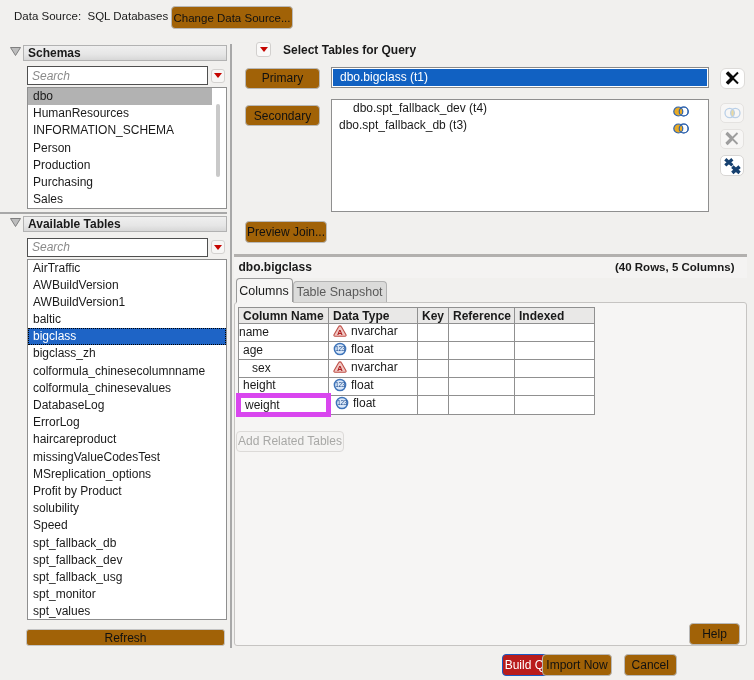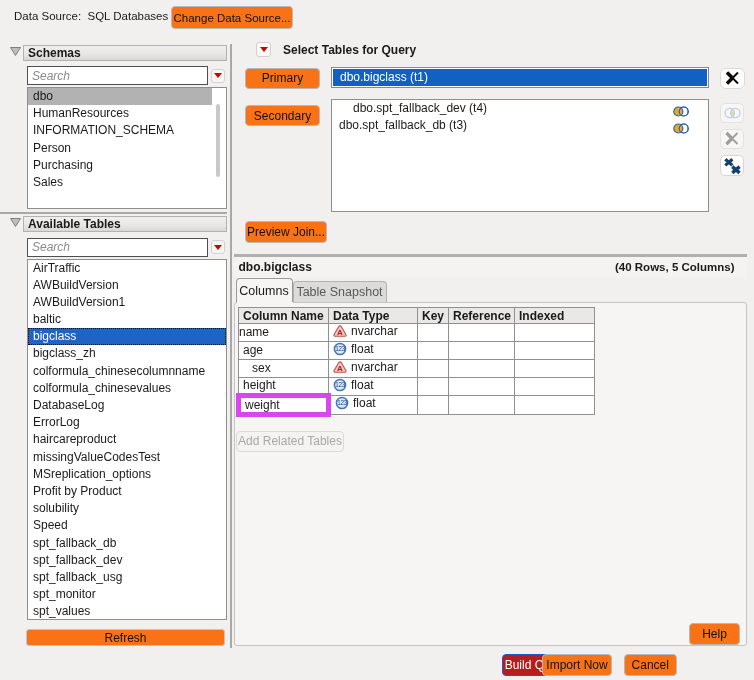--- a/index.html
+++ b/index.html
@@ -8,21 +8,21 @@
     font-family:"Liberation Sans",sans-serif;
     font-size:12px;
     color:#1a1a1a;
     background:#f1f0ee;
     position:relative;
     overflow:hidden;
   }
   .abs { position:absolute; }
   .btn {
     position:absolute;
-    background:#f97316;
+    background:#a16207;
     border:1px solid #b8b8b8;
     border-radius:4px;
     display:flex; align-items:center; justify-content:center;
     font-size:12px;
     color:#111;
     white-space:nowrap;
   }
   .hdrbar {
     position:absolute;
     background:linear-gradient(180deg,#efefef 0%,#e6e6e6 60%,#d7d7d7 100%);
@@ -76,20 +76,21 @@
 <div class="combo" style="left:211px;top:68.5px;">
     <svg width="10" height="7">
       <polygon points="1,1 9,1 5,6" fill="#c50500"></polygon>
     </svg>
   </div>
 <div class="list" style="left:27px;top:87px;width:200px;height:122px;">
   <div class="row rowsel-gray" style="width:184px;">dbo</div>
   <div class="row">HumanResources</div>
   <div class="row">INFORMATION_SCHEMA</div>
   <div class="row">Person</div>
+  <div class="row">Production</div>
   <div class="row">Purchasing</div>
   <div class="row">Sales</div>
 </div>
 <div class="abs" style="left:216px;top:104px;width:4px;height:73px;background:#c9c9c9;border-radius:2px;"></div>
 
 <svg class="abs" style="left:10px;top:218px;" width="11" height="9">
     <polygon points="0.5,0.5 10.5,0.5 5.5,8.5" fill="#bdbdbd" stroke="#7f7f7f" stroke-width="1"></polygon>
   </svg>
 <div class="hdrbar" style="left:23px;top:215.5px;width:204px;height:16px;">Available Tables</div>
 <div class="search" style="left:27px;top:237.5px;width:181px;height:19px;">Search</div>

